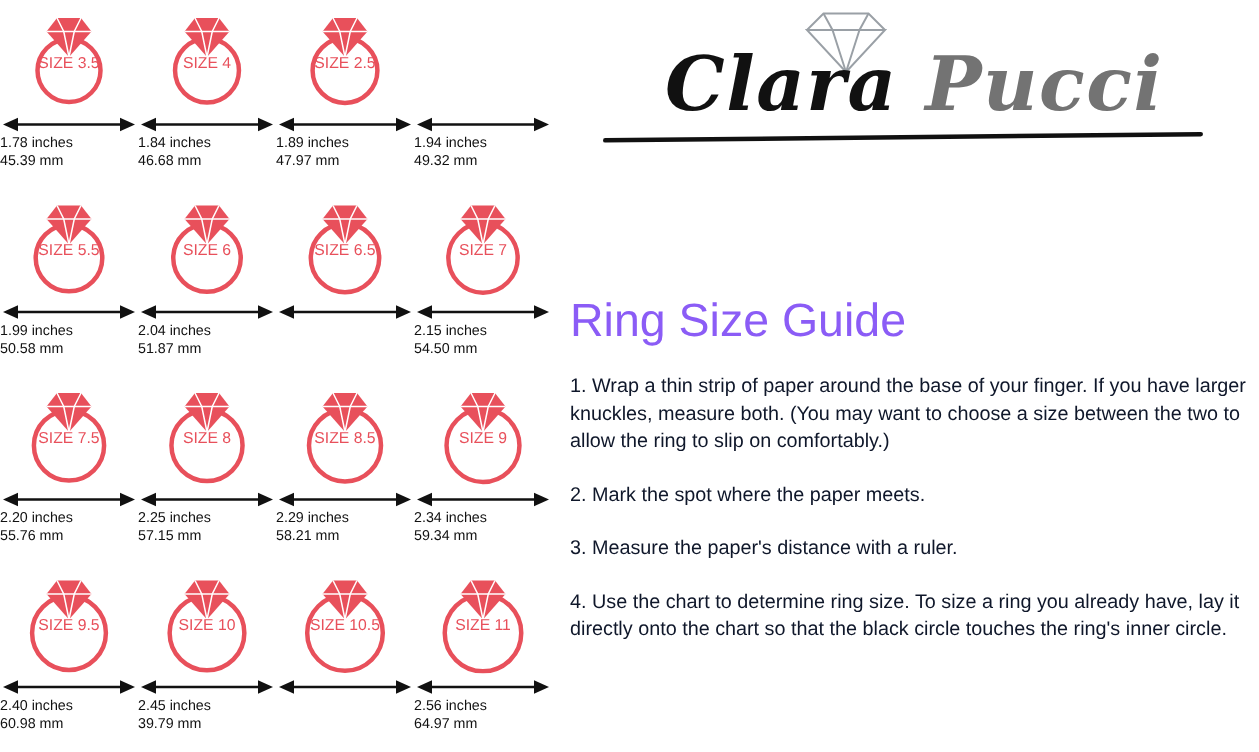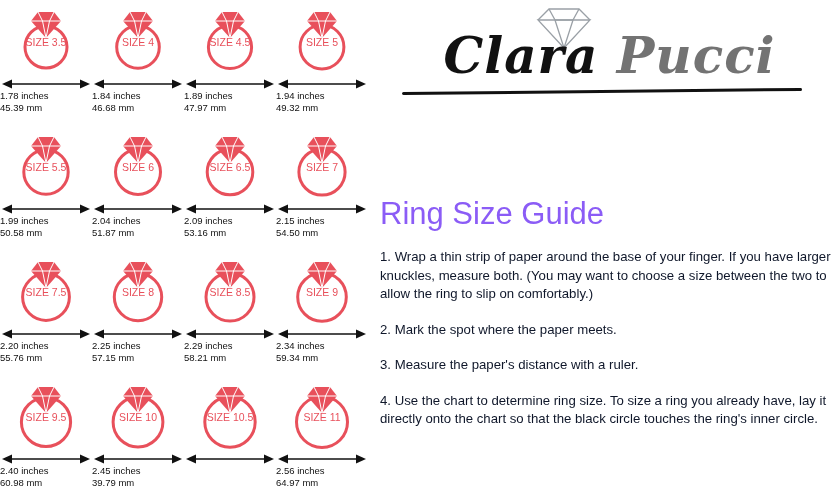--- a/index.html
+++ b/index.html
@@ -208,46 +208,36 @@
 
     <div class="cell">
       <div class="ring-wrap">
         <svg class="ring-svg" width="70" height="70" viewBox="0 0 70 70">
           <circle cx="35" cy="43" r="21.6" fill="none" stroke="#e8505b" stroke-width="3"></circle>
           <path d="M20 17 L50 17 L35 34 Z" fill="#e8505b"></path>
           <path d="M20 17 L27 8 L43 8 L50 17" fill="#e8505b"></path>
           <path d="M20 17 L50 17" stroke="#ffffff" stroke-width="1"></path>
           <path d="M27 8 L31.5 17 L35 34 L38.5 17 L43 8" stroke="#ffffff" stroke-width="1" fill="none"></path>
         </svg>
-        <div class="size-label">SIZE 4.5</div>
+        <div class="size-label">SIZE 2.5</div>
       </div>
       <div class="arrow-row">
         <svg width="88" height="12" viewBox="0 0 88 12">
           <line x1="8" y1="6" x2="80" y2="6" stroke="#111" stroke-width="1.6"></line>
           <path d="M0 6 L10 1.5 L10 10.5 Z" fill="#111"></path>
           <path d="M88 6 L78 1.5 L78 10.5 Z" fill="#111"></path>
         </svg>
       </div>
       <div class="measures">
         <div>1.89 inches</div>
         <div>47.97 mm</div>
       </div>
     </div>
 
     <div class="cell">
-      <div class="ring-wrap">
-        <svg class="ring-svg" width="70" height="70" viewBox="0 0 70 70">
-          <circle cx="35" cy="43" r="21.9" fill="none" stroke="#e8505b" stroke-width="3"></circle>
-          <path d="M20 17 L50 17 L35 34 Z" fill="#e8505b"></path>
-          <path d="M20 17 L27 8 L43 8 L50 17" fill="#e8505b"></path>
-          <path d="M20 17 L50 17" stroke="#ffffff" stroke-width="1"></path>
-          <path d="M27 8 L31.5 17 L35 34 L38.5 17 L43 8" stroke="#ffffff" stroke-width="1" fill="none"></path>
-        </svg>
-        <div class="size-label">SIZE 5</div>
-      </div>
       <div class="arrow-row">
         <svg width="88" height="12" viewBox="0 0 88 12">
           <line x1="8" y1="6" x2="80" y2="6" stroke="#111" stroke-width="1.6"></line>
           <path d="M0 6 L10 1.5 L10 10.5 Z" fill="#111"></path>
           <path d="M88 6 L78 1.5 L78 10.5 Z" fill="#111"></path>
         </svg>
       </div>
       <div class="measures">
         <div>1.94 inches</div>
         <div>49.32 mm</div>
@@ -312,24 +302,20 @@
           <path d="M27 8 L31.5 17 L35 34 L38.5 17 L43 8" stroke="#ffffff" stroke-width="1" fill="none"></path>
         </svg>
         <div class="size-label">SIZE 6.5</div>
       </div>
       <div class="arrow-row">
         <svg width="88" height="12" viewBox="0 0 88 12">
           <line x1="8" y1="6" x2="80" y2="6" stroke="#111" stroke-width="1.6"></line>
           <path d="M0 6 L10 1.5 L10 10.5 Z" fill="#111"></path>
           <path d="M88 6 L78 1.5 L78 10.5 Z" fill="#111"></path>
         </svg>
-      </div>
-      <div class="measures">
-        <div>2.09 inches</div>
-        <div>53.16 mm</div>
       </div>
     </div>
 
     <div class="cell">
       <div class="ring-wrap">
         <svg class="ring-svg" width="70" height="70" viewBox="0 0 70 70">
           <circle cx="35" cy="43" r="23.1" fill="none" stroke="#e8505b" stroke-width="3"></circle>
           <path d="M20 17 L50 17 L35 34 Z" fill="#e8505b"></path>
           <path d="M20 17 L27 8 L43 8 L50 17" fill="#e8505b"></path>
           <path d="M20 17 L50 17" stroke="#ffffff" stroke-width="1"></path>

